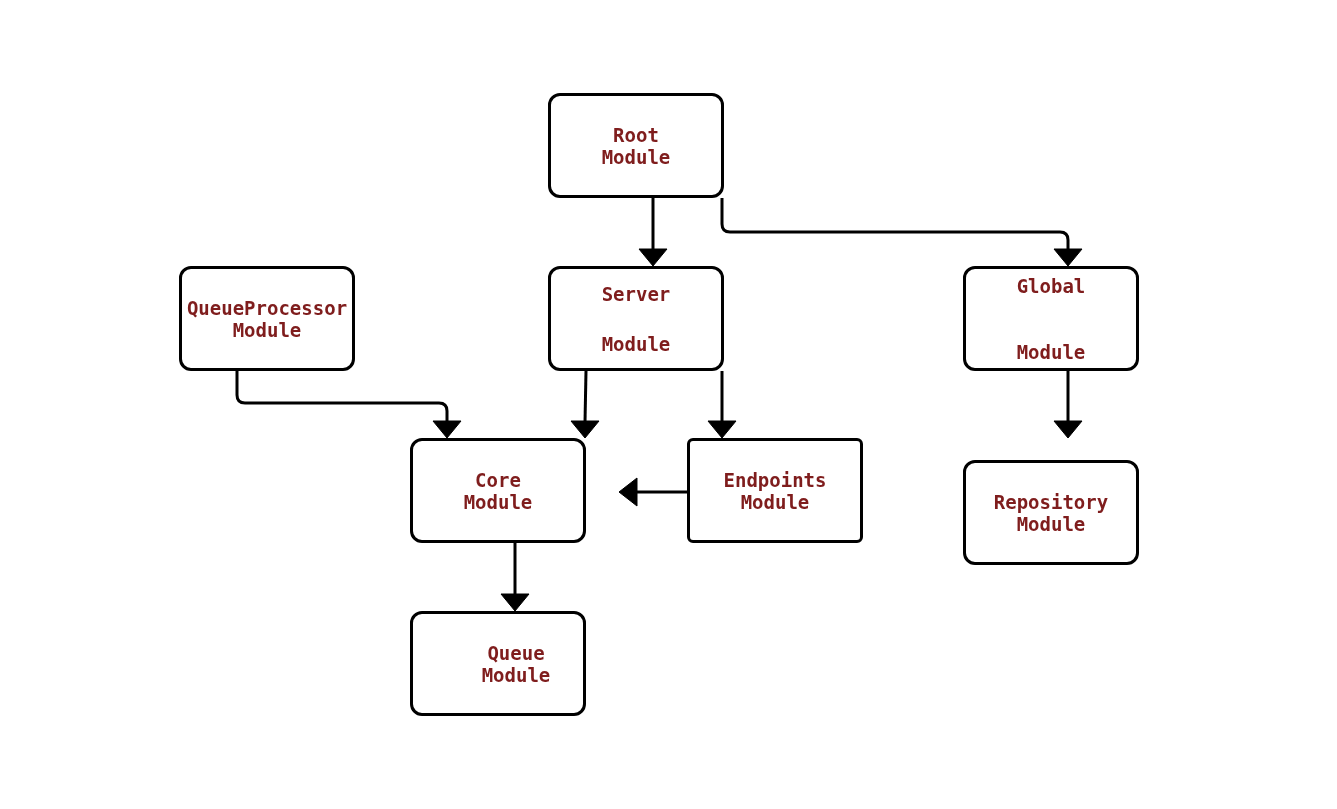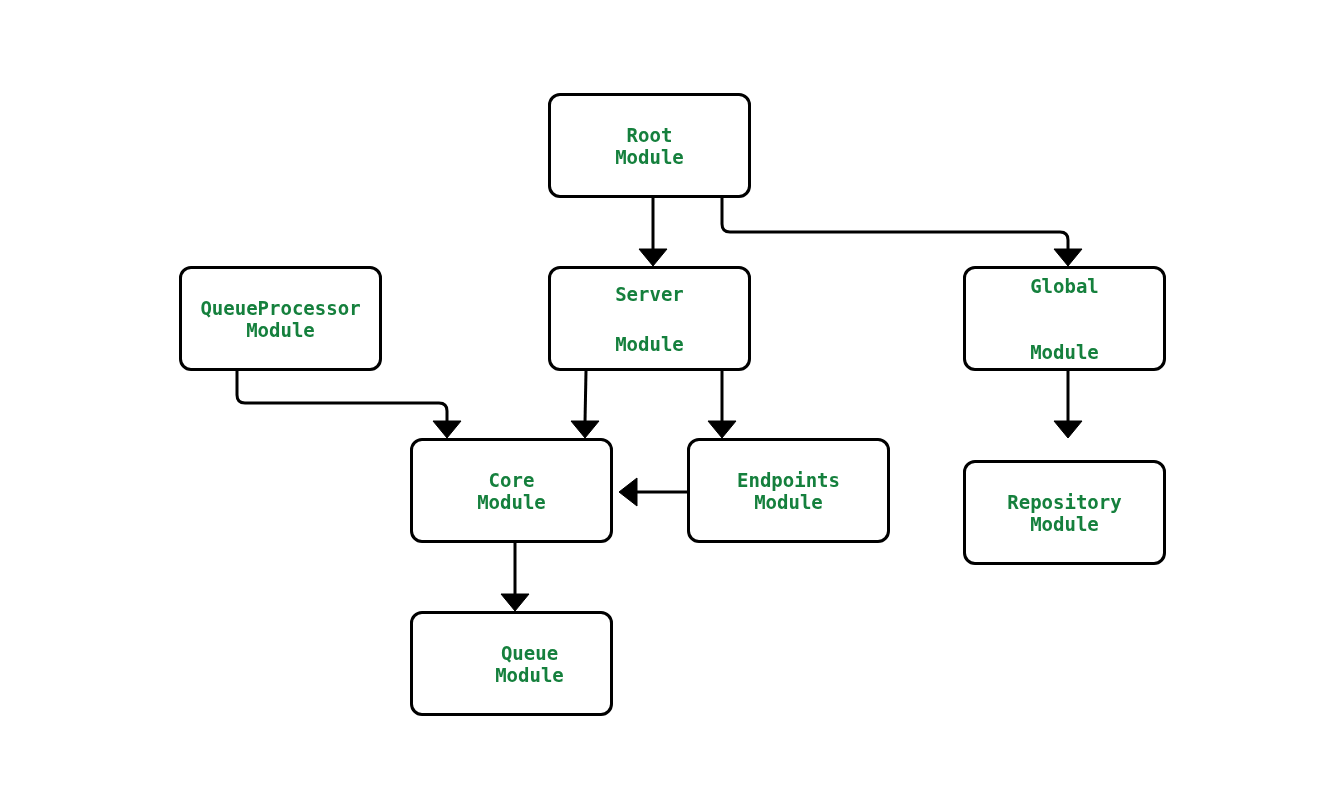--- a/index.html
+++ b/index.html
@@ -13,34 +13,34 @@
   #canvas {
     position: relative;
     width: 1337px;
     height: 809px;
     background: #ffffff;
     font-family: "DejaVu Sans Mono", "Liberation Mono", monospace;
   }
   .node {
     position: absolute;
     box-sizing: border-box;
-    width: 203px;
+    width: 176px;
     height: 105px;
     background: #ffffff;
     border: 3px solid #000000;
     border-radius: 12px;
     display: flex;
     flex-direction: column;
     align-items: center;
     justify-content: center;
     text-align: center;
     font-weight: bold;
     font-size: 19px;
     line-height: 22px;
-    color: #15803d;
+    color: #7f1d1d;
     z-index: 2;
   }
   .node span { display: block; }
   #edges {
     position: absolute;
     left: 0;
     top: 0;
     z-index: 1;
   }
   #edges path {
@@ -120,21 +120,21 @@
   <div class="node" style="left:963px; top:266px;gap:44px;">
     <span>Global</span>
     <span>Module</span>
   </div>
 
   <div class="node" style="left:410px; top:438px;text-align:right;">
     <span>Core</span>
     <span>Module</span>
   </div>
 
-  <div class="node" style="left:687px; top:438px;">
+  <div class="node" style="left:687px; top:438px;border-radius:6px;">
     <span>Endpoints</span>
     <span>Module</span>
   </div>
 
   <div class="node" style="left:963px; top:460px;">
     <span>Repository</span>
     <span>Module</span>
   </div>
 
   <div class="node" style="left:410px; top:611px;padding-left:36px;">

